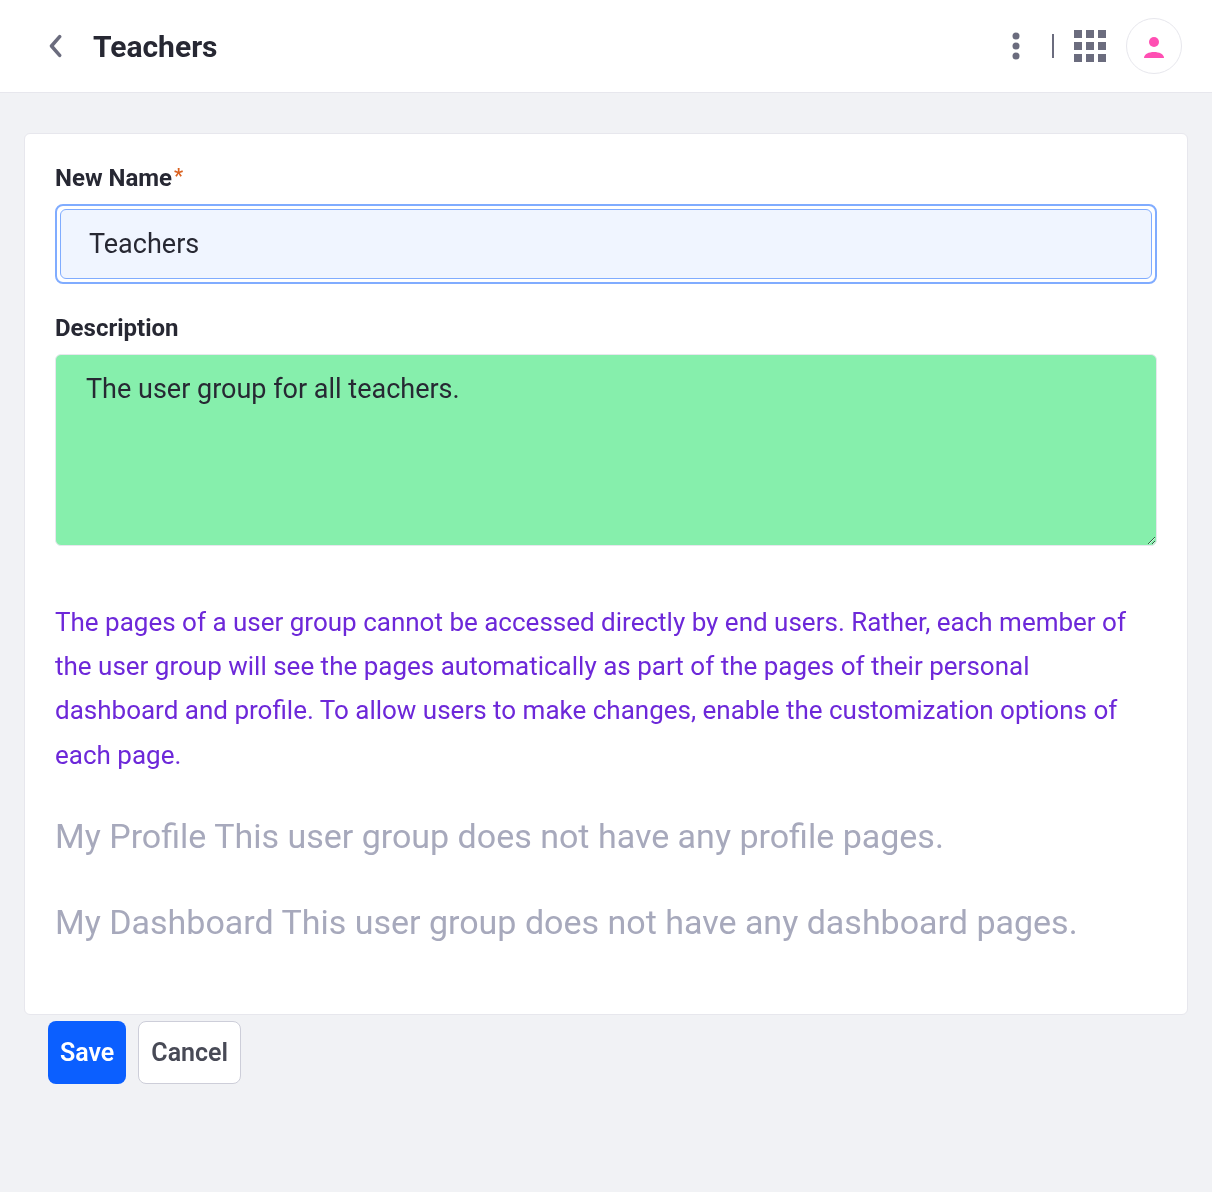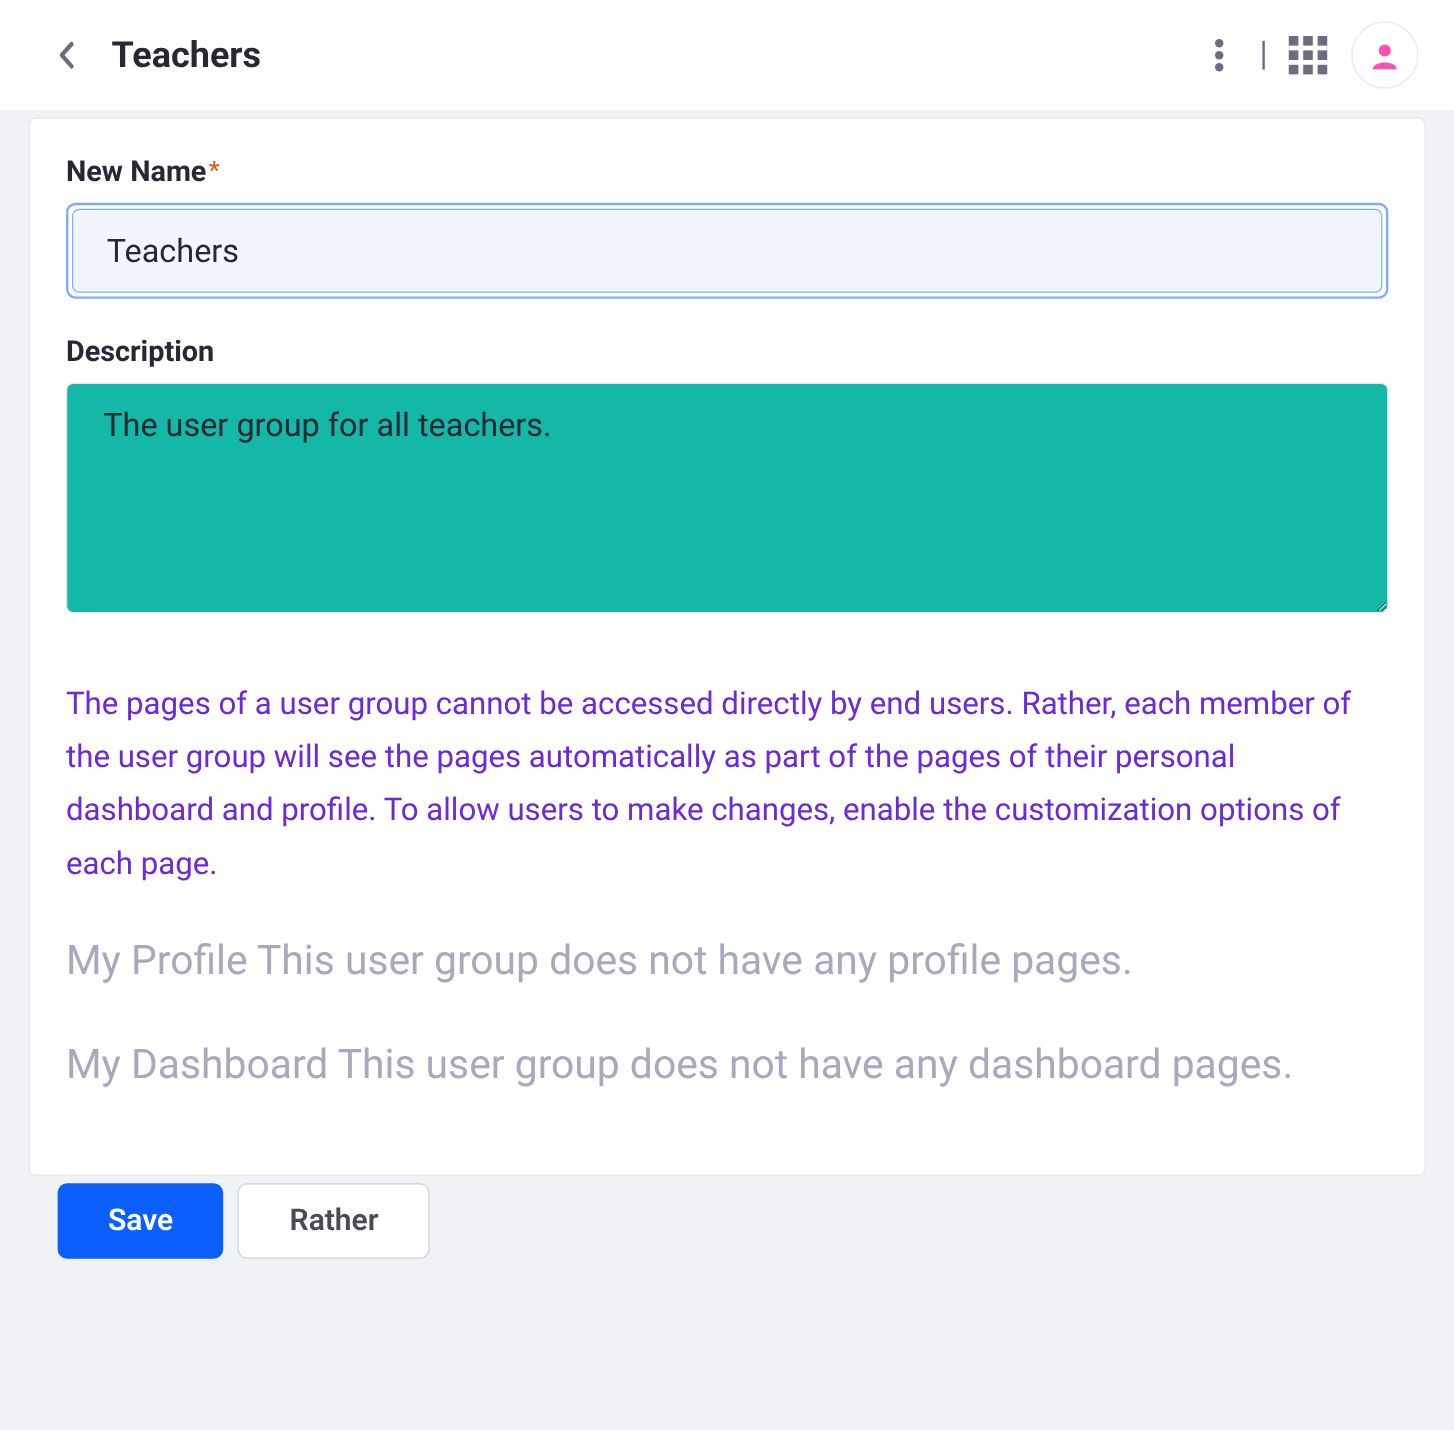--- a/index.html
+++ b/index.html
@@ -82,20 +82,21 @@
       align-items: center;
       justify-content: center;
       cursor: pointer;
     }
     .avatar svg {
       width: 24px;
       height: 24px;
     }
     .content-wrapper {
       padding: 5px 24px 0 24px;
+      margin-top: 35px;
     }
     .card {
       background: #ffffff;
       border: 1px solid #e7e7ed;
       border-radius: 6px;
       padding: 30px 30px 64px 30px;
     }
     .form-group {
       margin-bottom: 30px;
     }
@@ -126,21 +127,21 @@
       border: 1px solid #80acff;
       border-radius: 6px;
       padding: 18px 28px;
       outline: none;
       font-family: inherit;
     }
     .textarea-input {
       width: 100%;
       font-size: 27px;
       color: #272833;
-      background: #14b8a6;
+      background: #86efac;
       border: 1px solid #e7e7ed;
       border-radius: 6px;
       padding: 18px 30px;
       outline: none;
       font-family: inherit;
       resize: both;
       height: 192px;
     }
     .info-text {
       font-size: 26px;
@@ -155,21 +156,21 @@
       margin-top: 32px;
     }
     .footer-actions {
       display: flex;
       gap: 12px;
       padding: 6px 0 0 24px;
     }
     .btn {
       font-size: 25px;
       font-weight: 600;
-      padding: 16px 42px;
+      padding: 16px 12px;
       border-radius: 8px;
       cursor: pointer;
       border: none;
       font-family: inherit;
     }
     .btn-primary {
       background: #0b5fff;
       color: #ffffff;
     }
     .btn-secondary {
@@ -239,15 +240,15 @@
     </div>
 
     <p class="info-text">The pages of a user group cannot be accessed directly by end users. Rather, each member of the user group will see the pages automatically as part of the pages of their personal dashboard and profile. To allow users to make changes, enable the customization options of each page.</p>
     <p class="muted-text">My Profile This user group does not have any profile pages.</p>
     <p class="muted-text">My Dashboard This user group does not have any dashboard pages.</p>
 
   </div>
 
   <div class="footer-actions">
     <button class="btn btn-primary">Save</button>
-    <button class="btn btn-secondary">Rather</button>
+    <button class="btn btn-secondary">Cancel</button>
   </div>
 </div>
 
 </body></html>

